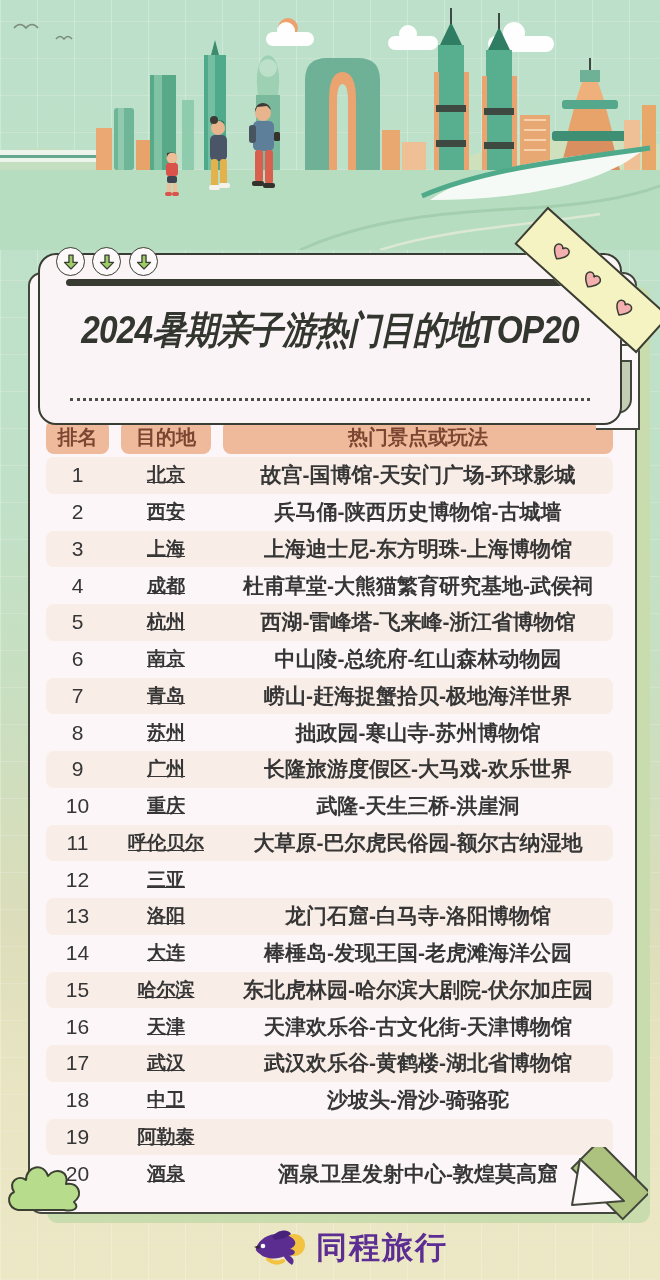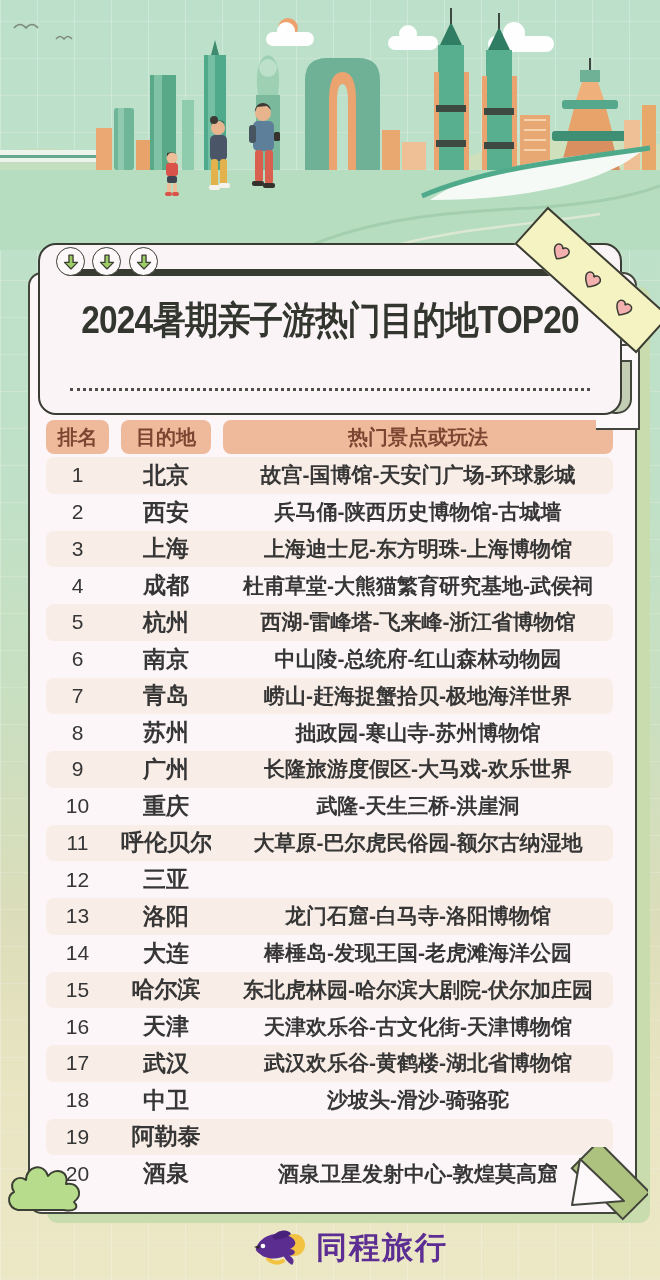--- a/index.html
+++ b/index.html
@@ -18,22 +18,22 @@
   .illustration{position:absolute;left:0;top:0;z-index:1;}
   
   .sheet{
     position:absolute;left:28px;top:272px;width:605px;height:938px;z-index:1;
     background:#FCF6F8;border:2px solid #43463C;border-radius:14px;
     box-shadow:16px 12px 0 -3px #C9DCAD;
   }
   .fold-corner{position:absolute;right:-13px;bottom:-13px;width:82px;height:78px;z-index:2;}
   
   .title-card{
-    position:absolute;left:38px;top:243px;width:580px;height:168px;z-index:3;
-    background:#FBF4F7;border:2px solid #3A3D33;border-radius:18px;
+    position:absolute;left:38px;top:253px;width:580px;height:168px;z-index:3;
+    background:#FBF4F7;border:2px solid #3A3D33;border-radius:18px;font-style:italic;
   }
   .title-bar{position:absolute;left:26px;right:26px;top:24px;height:7px;background:#383B31;border-radius:4px;}
   .main-title{
     position:absolute;left:0;right:0;top:50px;text-align:center;
     font-size:38px;font-weight:bold;color:#32362E;white-space:nowrap;
     transform:scaleX(.88);letter-spacing:-1px;
   }
   .dotted-line{position:absolute;left:30px;right:30px;bottom:22px;border-top:3px dotted #4E4E48;}
   
   .arrow-badge{
@@ -64,21 +64,21 @@
   .th{
     height:34px;background:#EFBA9B;border-radius:8px;
     display:flex;align-items:center;justify-content:center;
     font-size:20px;font-weight:bold;color:#7C4531;
   }
   .tbody{margin-top:3px;}
   .trow{height:36.75px;border-radius:8px;}
   .trow.tinted{background:#F8EDE7;}
   .cell{text-align:center;color:#363636;overflow:hidden;white-space:nowrap;}
   .rank-cell{font-size:21px;}
-  .destination-cell{font-size:23px;font-weight:600;}
+  .destination-cell{font-size:19px;font-weight:600;text-decoration:underline;}
   .attractions-cell{font-size:21px;font-weight:600;}
   .attractions-cell.long{font-size:16.5px;}
   
   .bush{position:absolute;left:4px;top:1150px;z-index:4;}
   
   .footer-logo{
     position:absolute;left:0;right:0;top:1226px;z-index:2;
     display:flex;align-items:center;justify-content:center;gap:10px;padding-left:40px;
   }
   .brand-text{font-size:31px;font-weight:bold;color:#5C2E93;letter-spacing:2px;}

